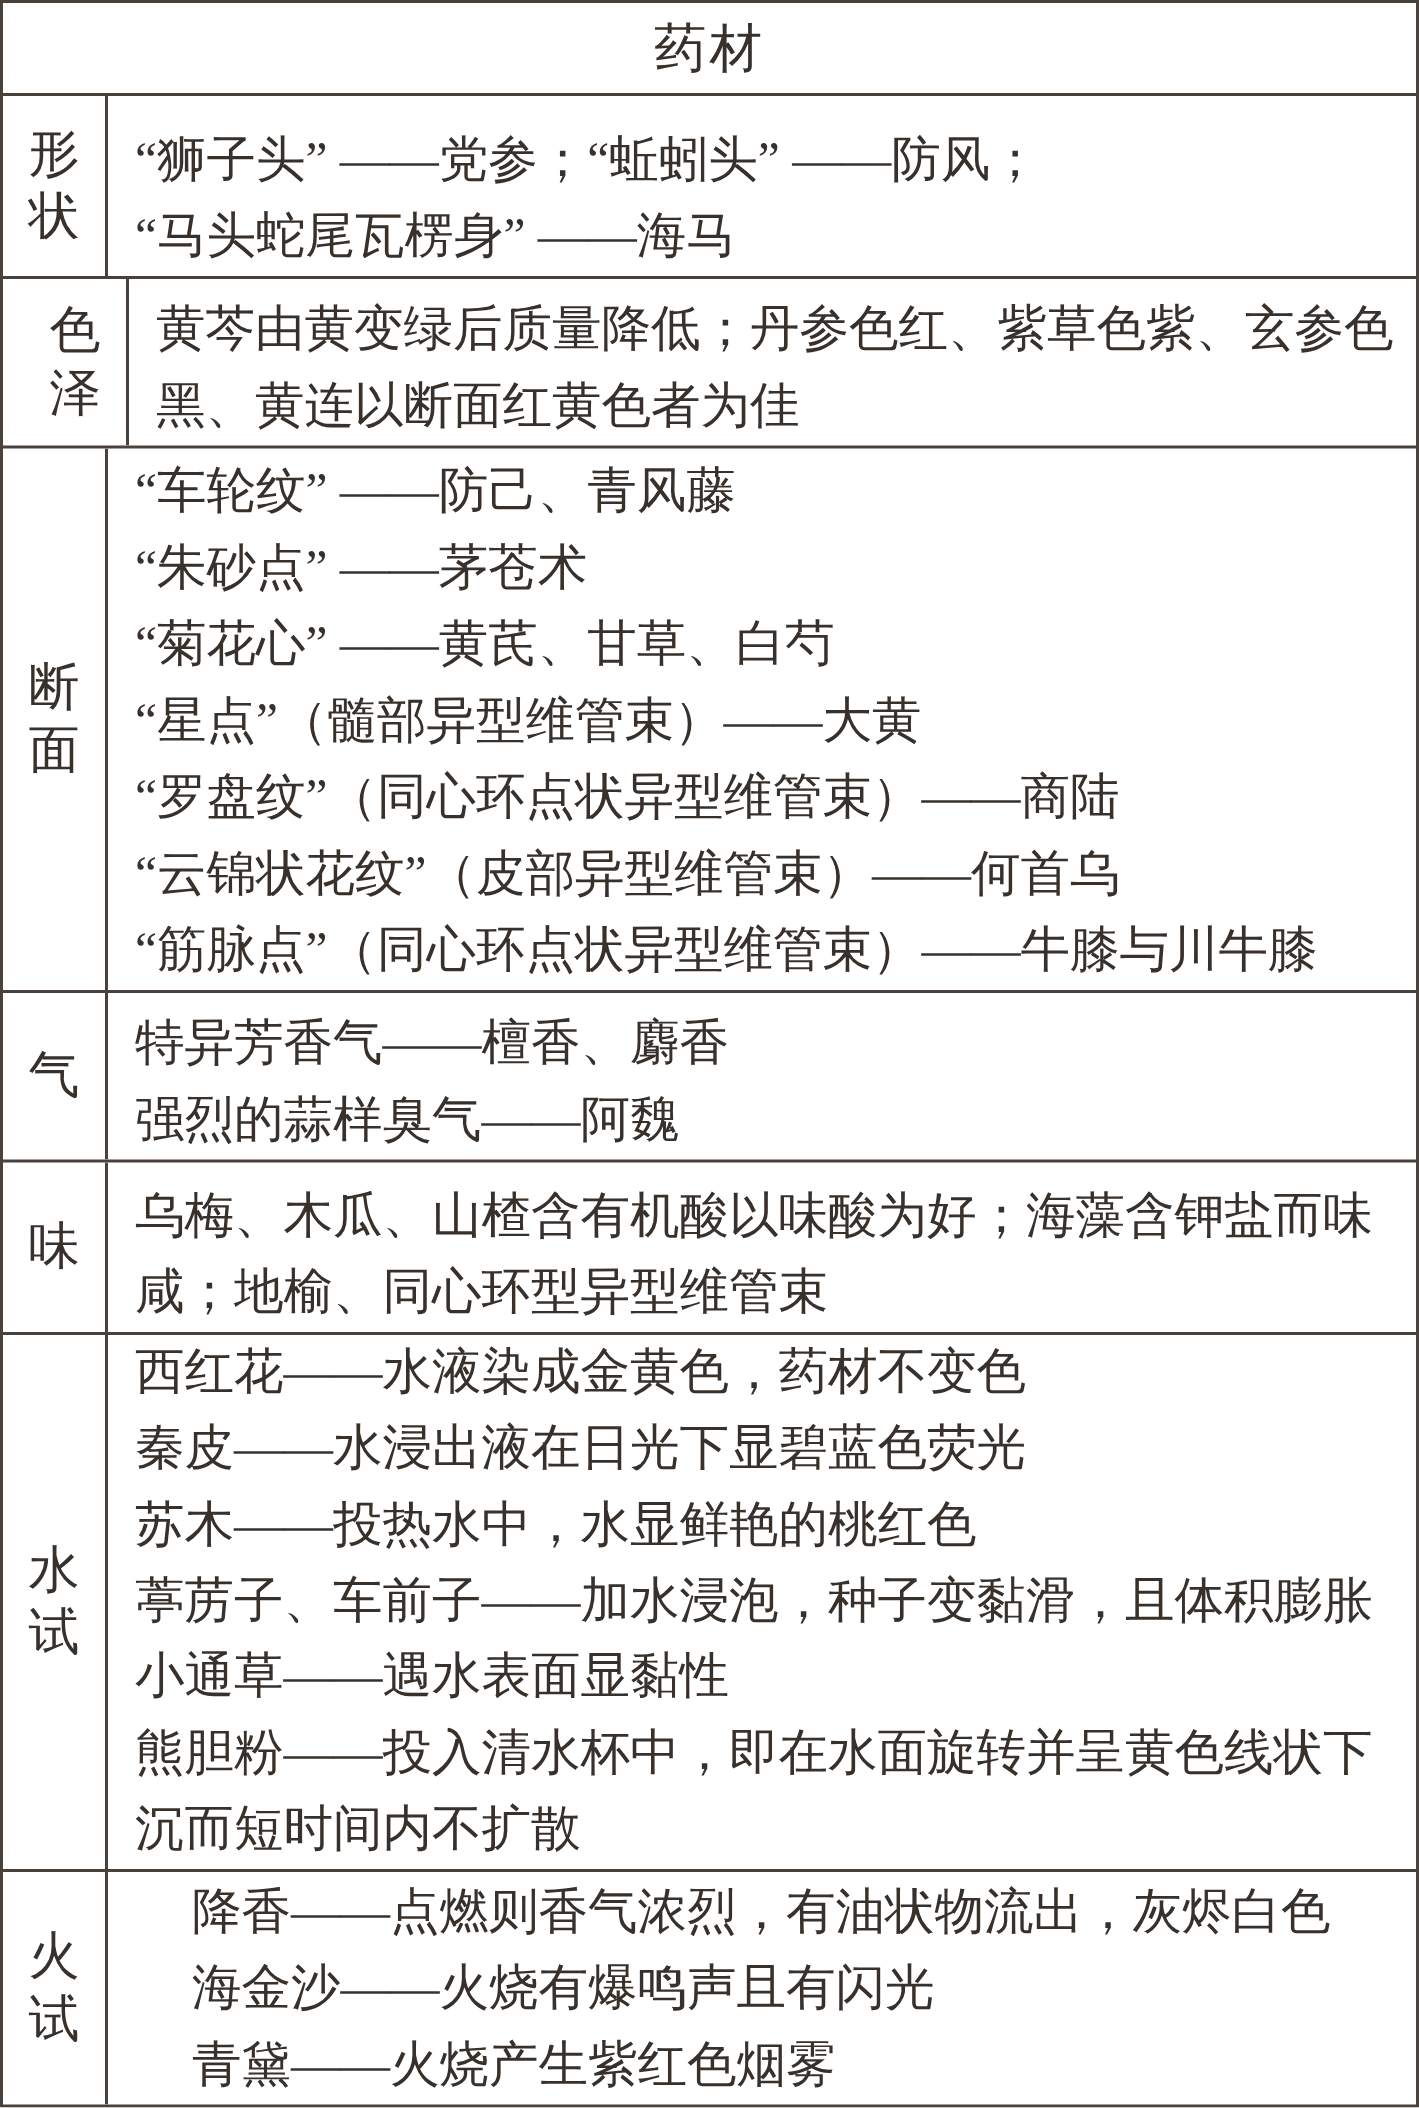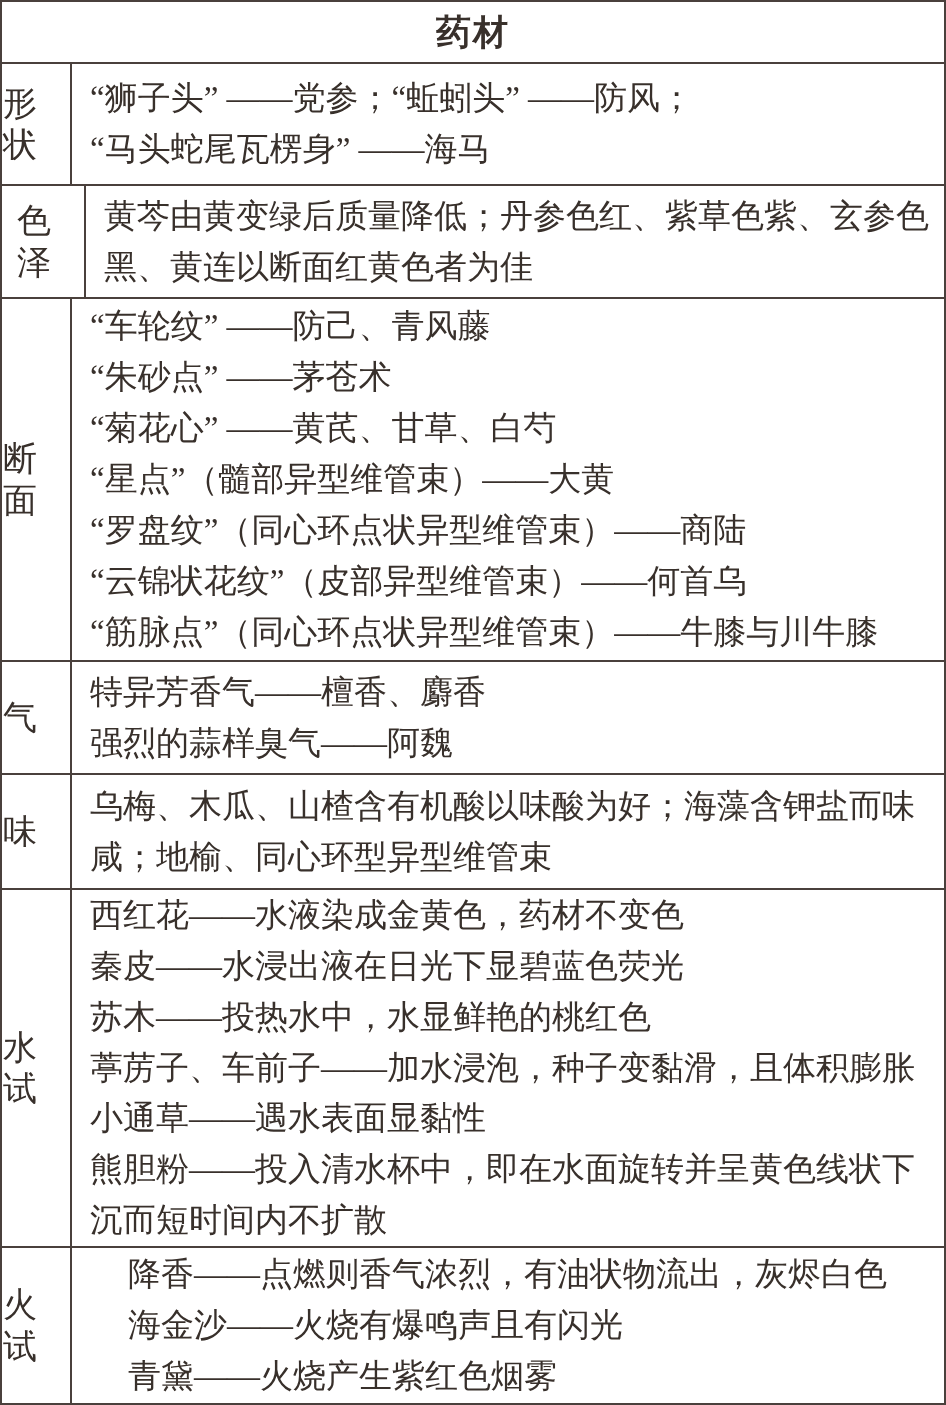--- a/index.html
+++ b/index.html
@@ -13,38 +13,38 @@
     color:var(--text-color);
   }
   .table{
     position:absolute;left:0;top:0;width:946px;height:1405px;
     box-sizing:border-box;border:2px solid var(--border-color);
     display:flex;flex-direction:column;background:#fff;
   }
   .header-row{
     box-sizing:border-box;height:60px;flex:0 0 60px;
     display:flex;align-items:center;justify-content:center;
-    font-weight:bold;font-size:35px;letter-spacing:2px;border-radius:27px;
+    font-weight:normal;font-size:35px;letter-spacing:2px;border-radius:27px;
   }
   .row{
     box-sizing:border-box;border-top:2px solid var(--border-color);
     display:flex;flex-direction:row;overflow:hidden;
   }
   .label-cell{
     box-sizing:border-box;flex:0 0 70px;width:70px;
     border-right:2px solid var(--border-color);
-    display:flex;align-items:center;
+    display:flex;align-items:center;justify-content:center;
   }
   .vlabel{
     display:block;width:1.06em;font-size:34px;line-height:1.22;
     text-align:center;word-break:break-all;
   }
   .content-cell{
     box-sizing:border-box;flex:1 1 auto;min-width:0;
-    display:flex;flex-direction:column;justify-content:center;
+    display:flex;flex-direction:column;justify-content:flex-end;
     padding-left:18px;padding-right:4px;overflow:hidden;
   }
   .line{
     height:51px;line-height:51px;font-size:33px;
     white-space:nowrap;overflow:hidden;
   }
   .r-xingzhuang{flex:0 0 122px;height:122px;}
   .r-seze{flex:0 0 113px;height:113px;padding-left:14px;}
   .r-duanmian{flex:0 0 363px;height:363px;}
   .r-qi{flex:0 0 113px;height:113px;}

